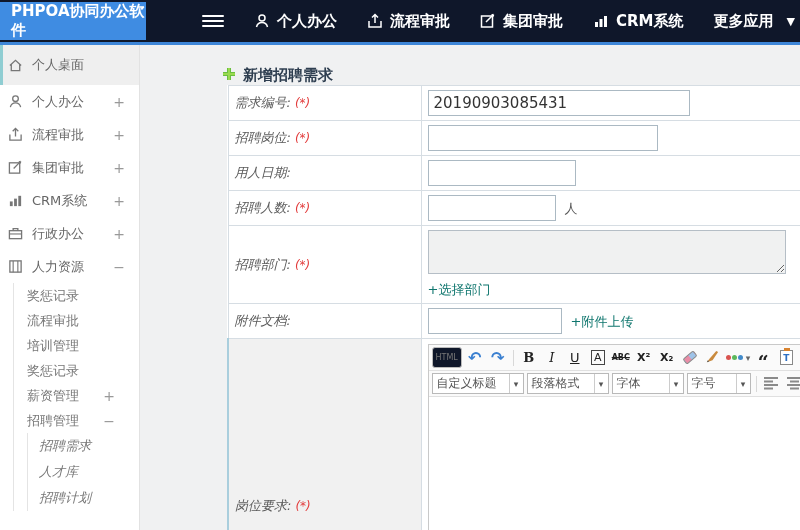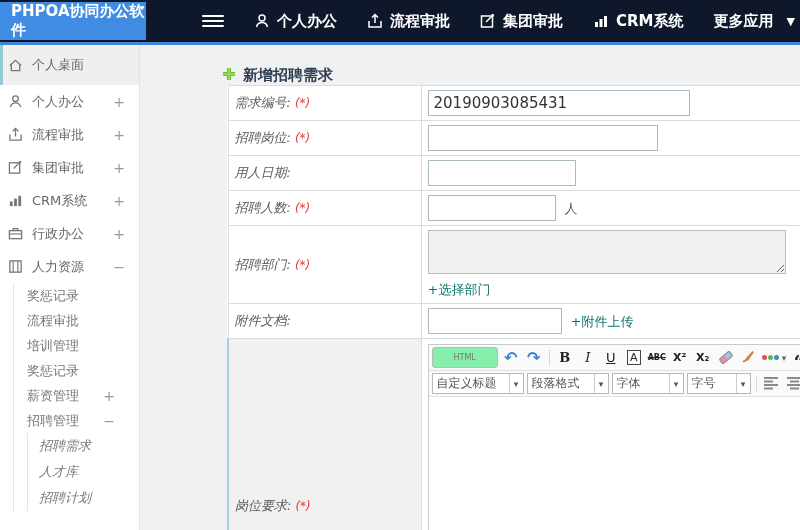--- a/index.html
+++ b/index.html
@@ -58,21 +58,21 @@
   a.f-link { color:#0f766e; font-size:13px; text-decoration:none; cursor:pointer; }
   .link-row { margin-top:5px; }
   .inline-link { margin-left:9px; }
 
   
   .editor { border:1px solid #c9c9c9; background:#fff; margin-top:1px; }
   .tb { display:flex; align-items:center; background:#fafafa; border-bottom:1px solid #e0e0e0;
     height:26px; padding:0 3px; gap:3px; }
   .tb-btn { min-width:20px; height:21px; display:flex; align-items:center; justify-content:center;
     font-size:13px; color:#222; cursor:pointer; border-radius:2px; }
-  .html-btn { font-size:8px; color:#777; border:1px solid #bbb; border-radius:3px; padding:1px 21px; background:#86efac; }
+  .html-btn { font-size:8px; color:#777; border:1px solid #bbb; border-radius:3px; padding:1px 3px; background:#0f172a; }
   .arrow-blue { color:#3a7fd0; font-size:16px; font-weight:bold; }
   .sep { width:1px; height:16px; background:#d8d8d8; margin:0 2px; }
   .b-bold{font-weight:bold;font-family:"DejaVu Serif",serif;}
   .b-italic{font-style:italic;font-family:"DejaVu Serif",serif;}
   .b-under{text-decoration:underline;}
   .b-box{border:1px solid #444;font-size:11px;padding:0 2px;height:15px;display:flex;align-items:center;}
   .b-strike{font-size:8px;text-decoration:line-through;font-weight:bold;}
   .eraser { width:14px; height:7px; border-radius:2px; transform:rotate(-40deg);
     background:linear-gradient(90deg,#e98ca6 50%,#9fc3e8 50%); border:1px solid #888; }
   .palette { display:flex; align-items:center; gap:1px; }

